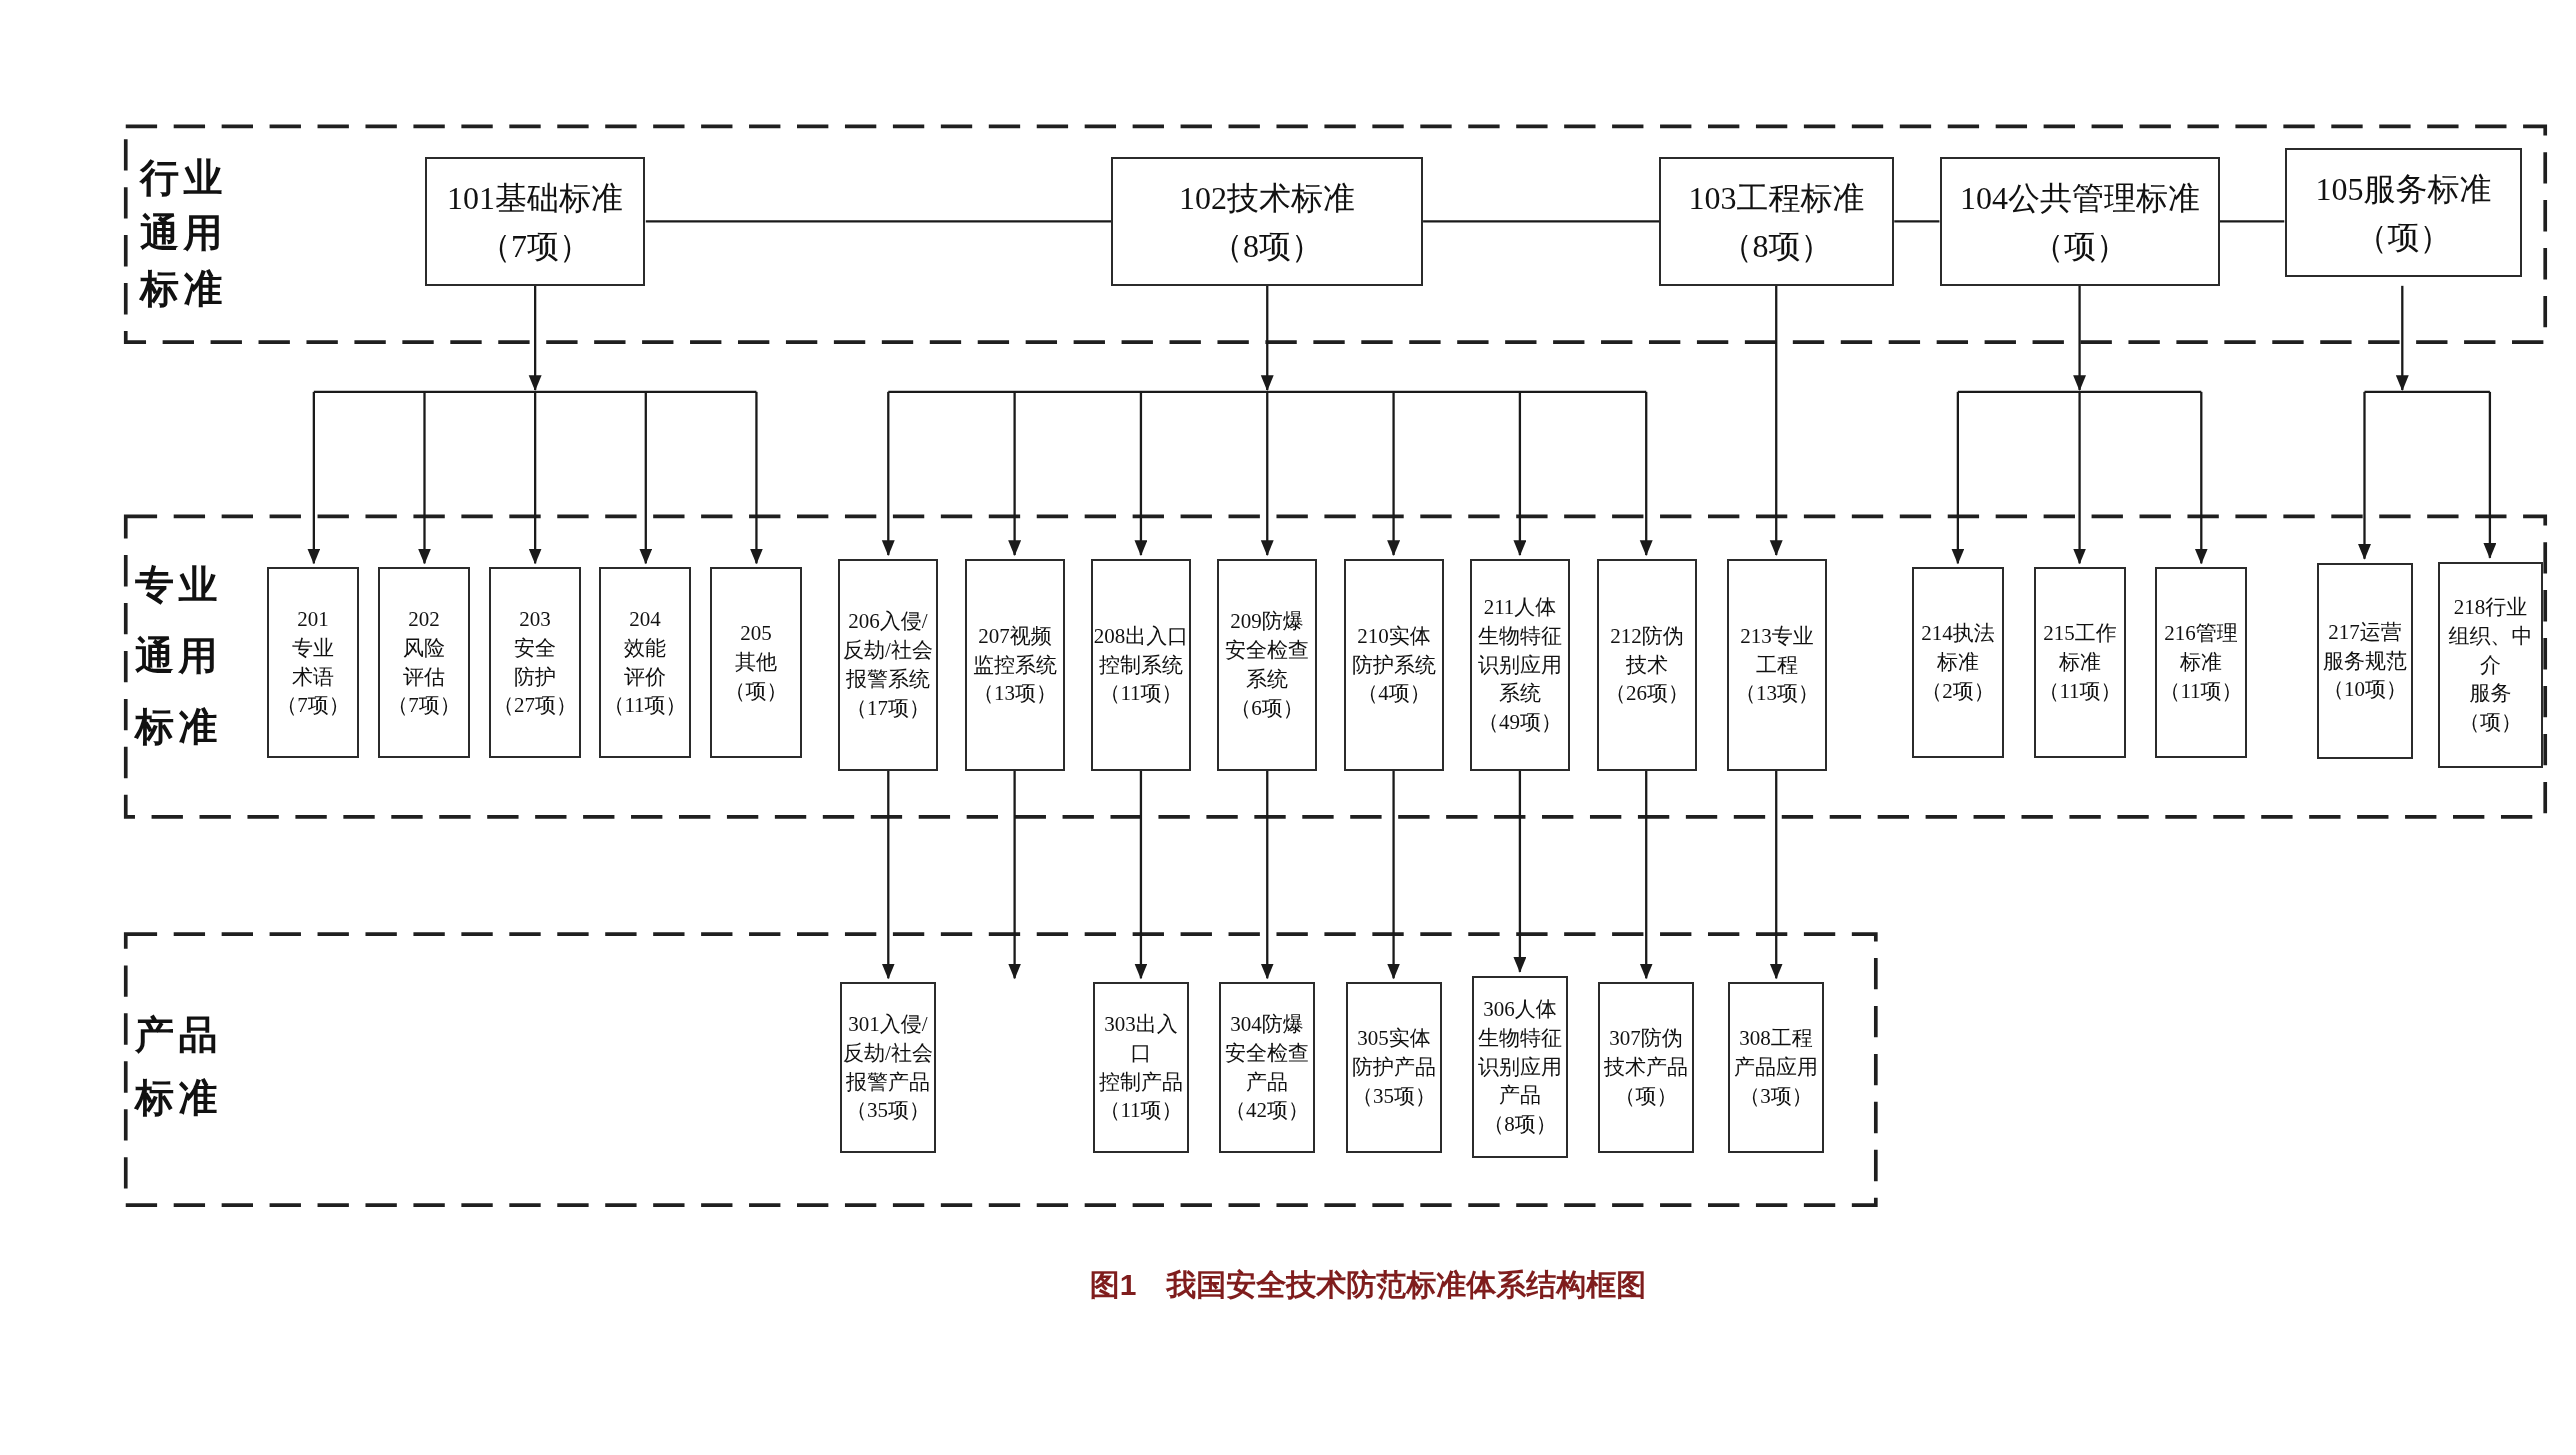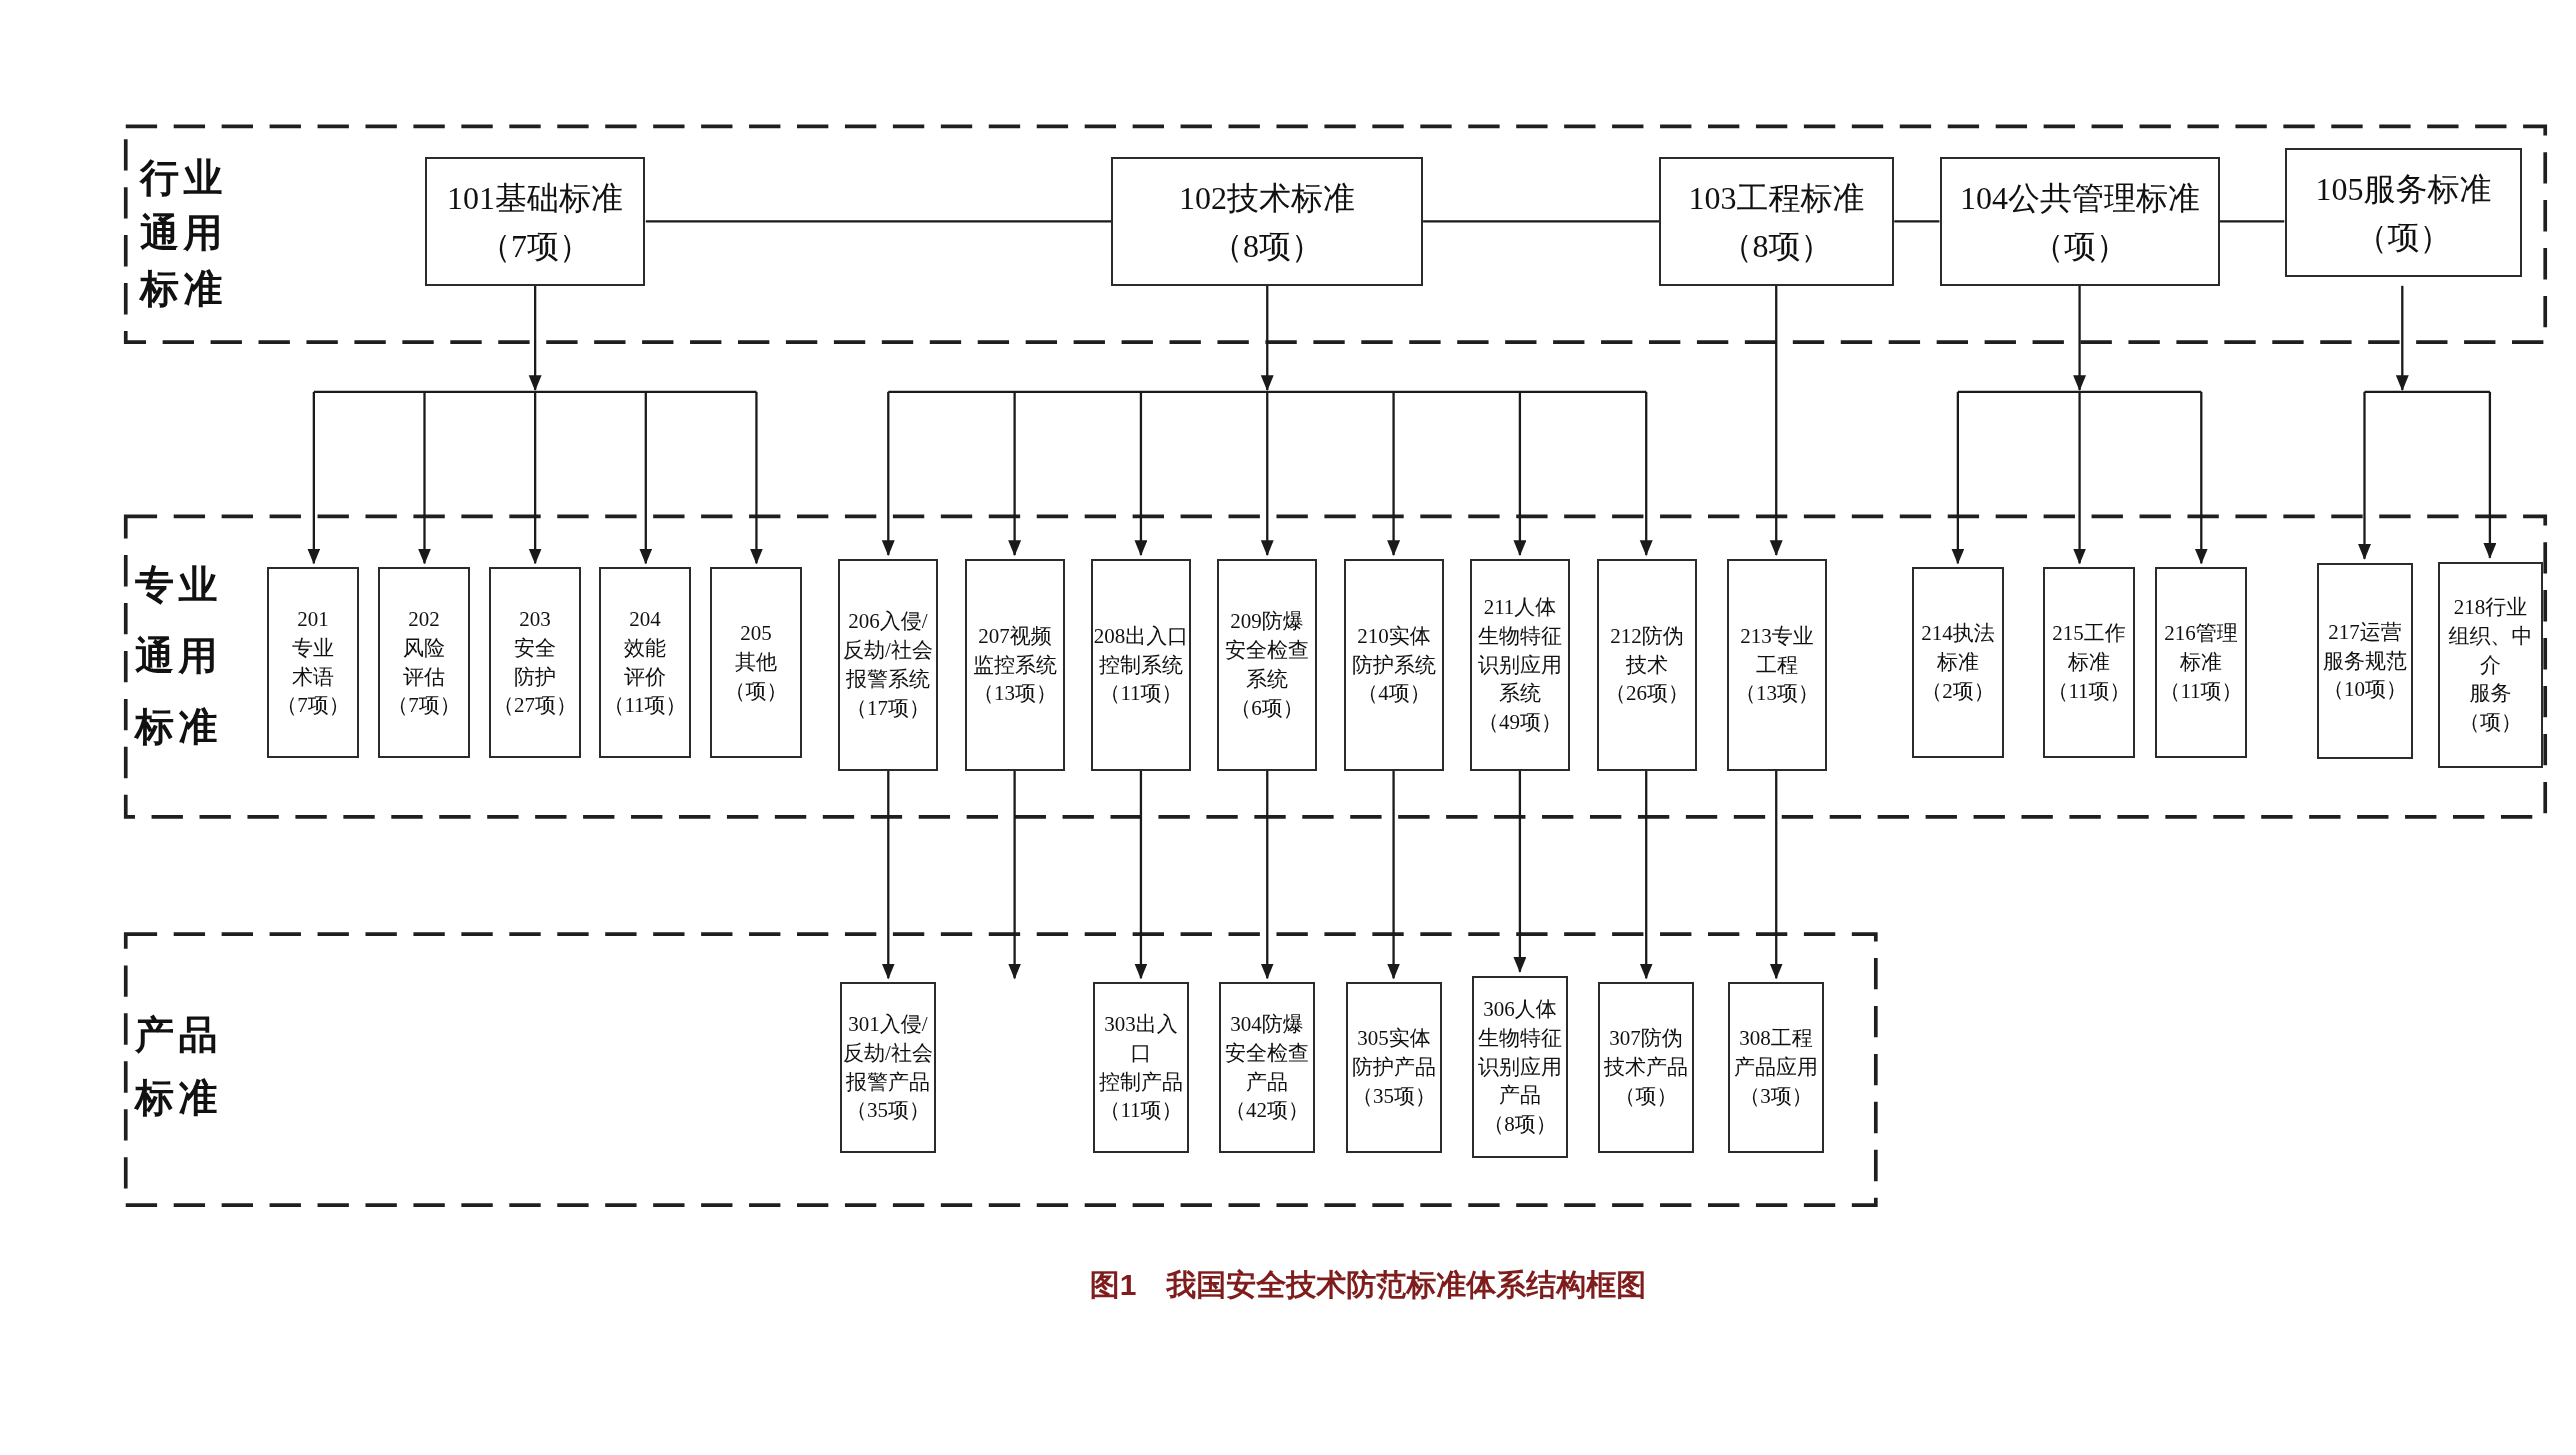--- a/index.html
+++ b/index.html
@@ -208,21 +208,21 @@
   <div class="box mid" style="left:1727px;top:559px;width:100px;height:212px;">
       <div>213专业</div>
       <div>工程</div>
       <div>（13项）</div>
     </div>
   <div class="box mid" style="left:1912px;top:567px;width:92px;height:191px;">
       <div>214执法</div>
       <div>标准</div>
       <div>（2项）</div>
     </div>
-  <div class="box mid" style="left:2034px;top:567px;width:92px;height:191px;margin-left:9px;">
+  <div class="box mid" style="left:2034px;top:567px;width:92px;height:191px;">
       <div>215工作</div>
       <div>标准</div>
       <div>（11项）</div>
     </div>
   <div class="box mid" style="left:2155px;top:567px;width:92px;height:191px;">
       <div>216管理</div>
       <div>标准</div>
       <div>（11项）</div>
     </div>
   <div class="box mid" style="left:2317px;top:563px;width:96px;height:196px;">

